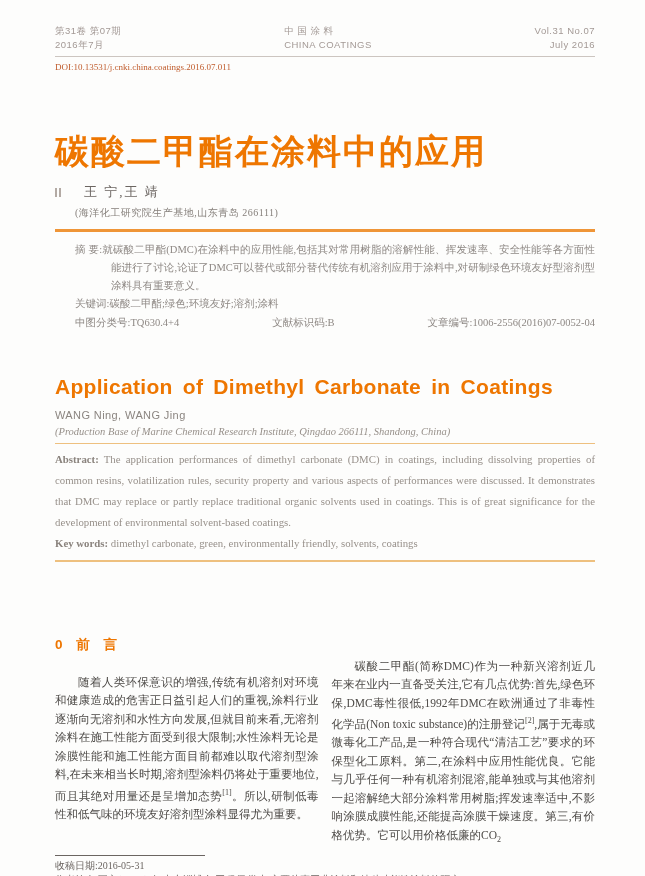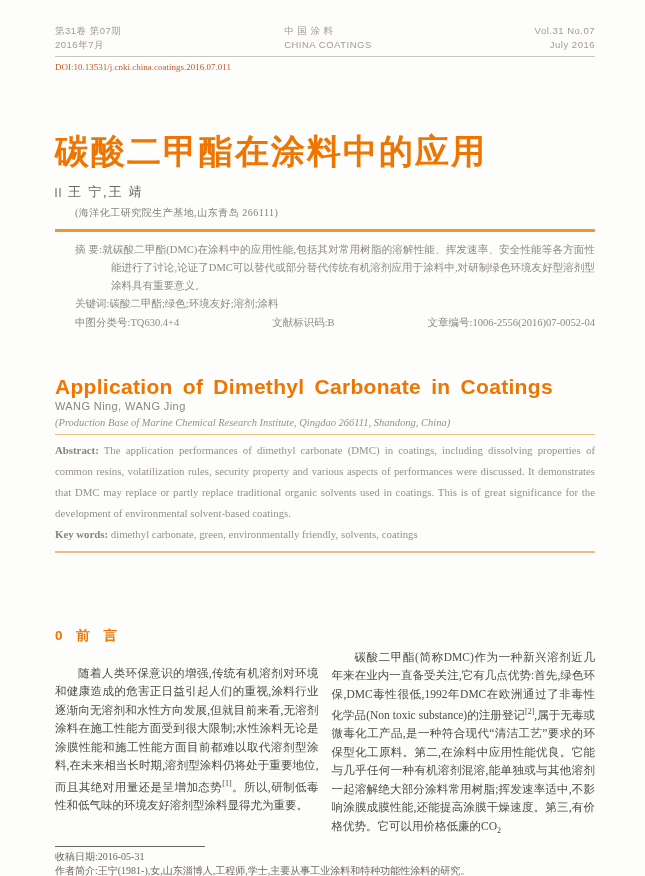--- a/index.html
+++ b/index.html
@@ -14,35 +14,35 @@
   .jheader{display:flex;justify-content:space-between;align-items:flex-start;
     font-family:"Liberation Sans","DejaVu Sans",sans-serif;
     font-size:9.5px;line-height:14px;color:#a39995;letter-spacing:.5px;}
   .jheader .c{}
   .jheader .r{text-align:right;}
   .header-rule{height:1px;background:#ccc5c0;margin-top:4px;}
   .doi{margin-top:5px;font-size:9px;color:#bf5a2a;font-family:"Liberation Serif",serif;}
   
   .title-cn{margin-top:58px;font-family:"Liberation Sans","DejaVu Sans",sans-serif;
     font-weight:bold;font-size:34px;line-height:42px;color:#ee7600;letter-spacing:2px;}
-  .authors-row{margin-top:11px;display:flex;align-items:center;}
+  .authors-row{margin-top:11px;display:flex;align-items:center;gap:16px;}
   .author-marker{display:flex;gap:2px;margin-right:7px;}
   .author-marker i{display:block;width:2px;height:9px;background:#b3aaa4;}
   .authors-cn{font-size:13px;color:#6b6561;letter-spacing:2px;}
   .affil-cn{margin-top:5px;margin-left:20px;font-size:10px;color:#857f7a;letter-spacing:.5px;}
   .rule-orange-thick{margin-top:9px;height:2.5px;background:#ef9537;}
   
   .abs-cn{margin-left:20px;margin-top:9px;font-size:10.5px;line-height:18px;color:#8e8884;}
   .abs-cn .hang{padding-left:36px;text-indent:-36px;text-align:justify;}
   .abs-cn .kw{margin-top:0;}
   .meta-row{display:flex;justify-content:space-between;margin-top:1px;gap:17px;}
   
   .title-en{margin-top:42px;font-family:"Liberation Sans","DejaVu Sans",sans-serif;
     font-weight:bold;font-size:21px;line-height:26px;color:#ee7600;word-spacing:4px;letter-spacing:.3px;}
-  .authors-en{margin-top:0;font-family:"Liberation Sans","DejaVu Sans",sans-serif;
+  .authors-en{margin-top:9px;font-family:"Liberation Sans","DejaVu Sans",sans-serif;
     font-size:11px;color:#8b8580;letter-spacing:.4px;}
   .affil-en{margin-top:5px;font-style:italic;font-size:10.5px;color:#97908a;}
   .rule-orange-thin{margin-top:6px;height:1.5px;background:#eec07f;}
   .abs-en{margin-top:5px;font-size:10.8px;line-height:21px;color:#97908a;text-align:justify;}
   .abs-en b{color:#8a837d;}
   .abs-en .kw-en{margin-top:0;}
   
   .section-h{margin-top:74px;font-family:"Liberation Sans","DejaVu Sans",sans-serif;
     font-weight:bold;font-size:13.5px;color:#ee7600;letter-spacing:5px;}
   .cols{display:flex;gap:13px;margin-top:3px;}

